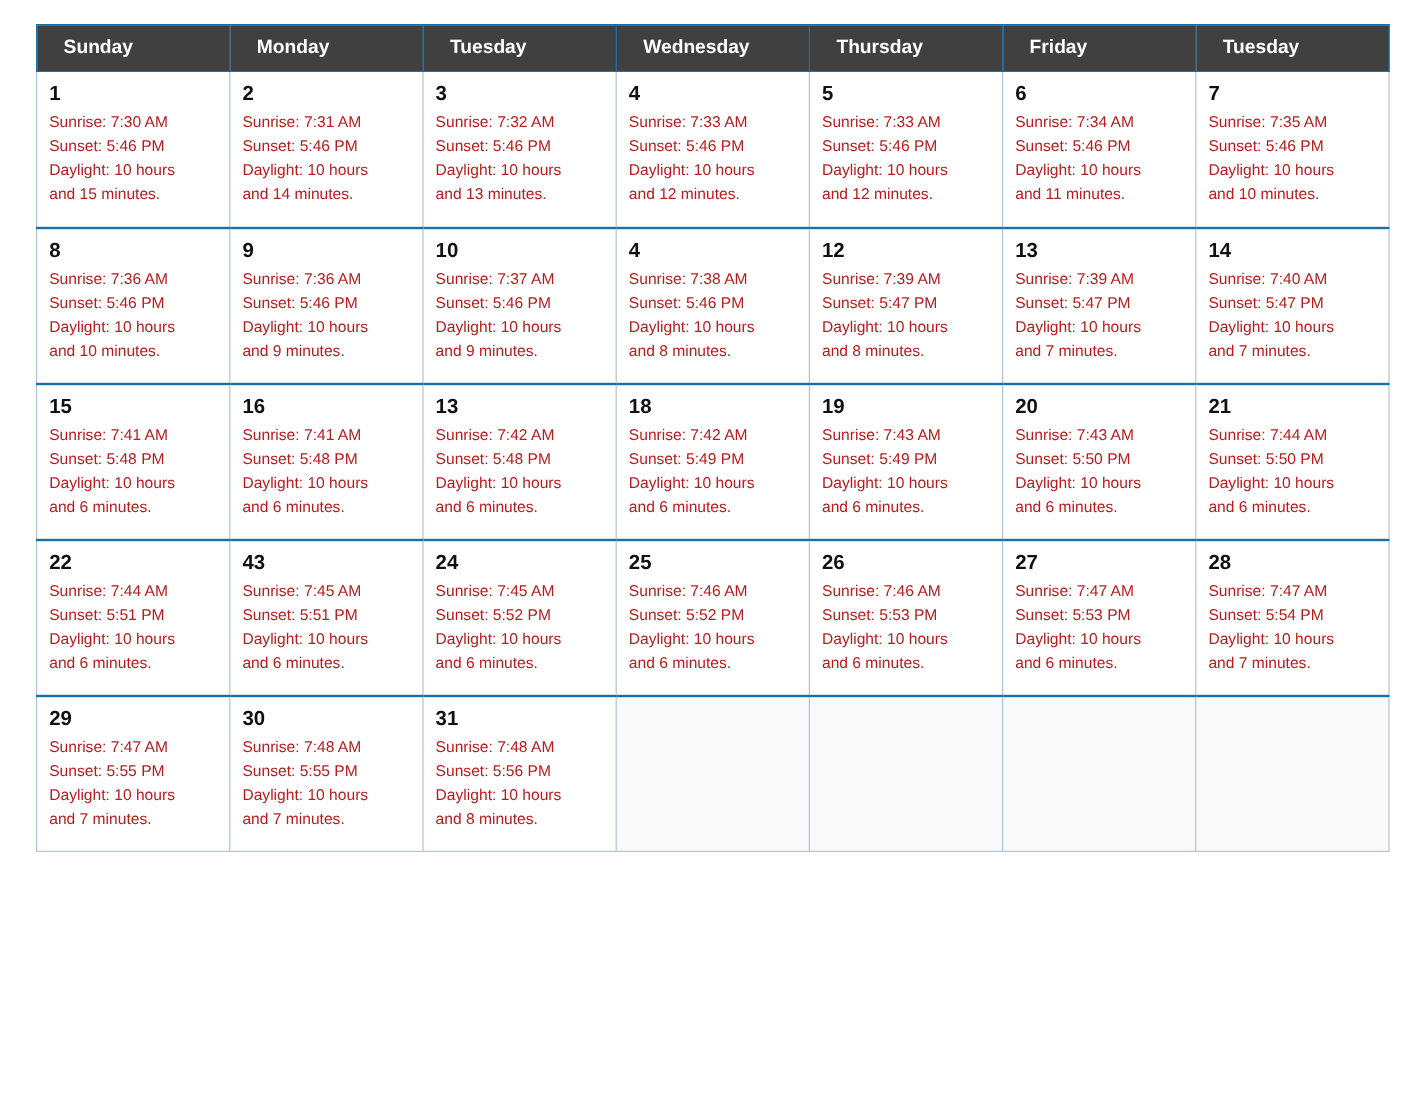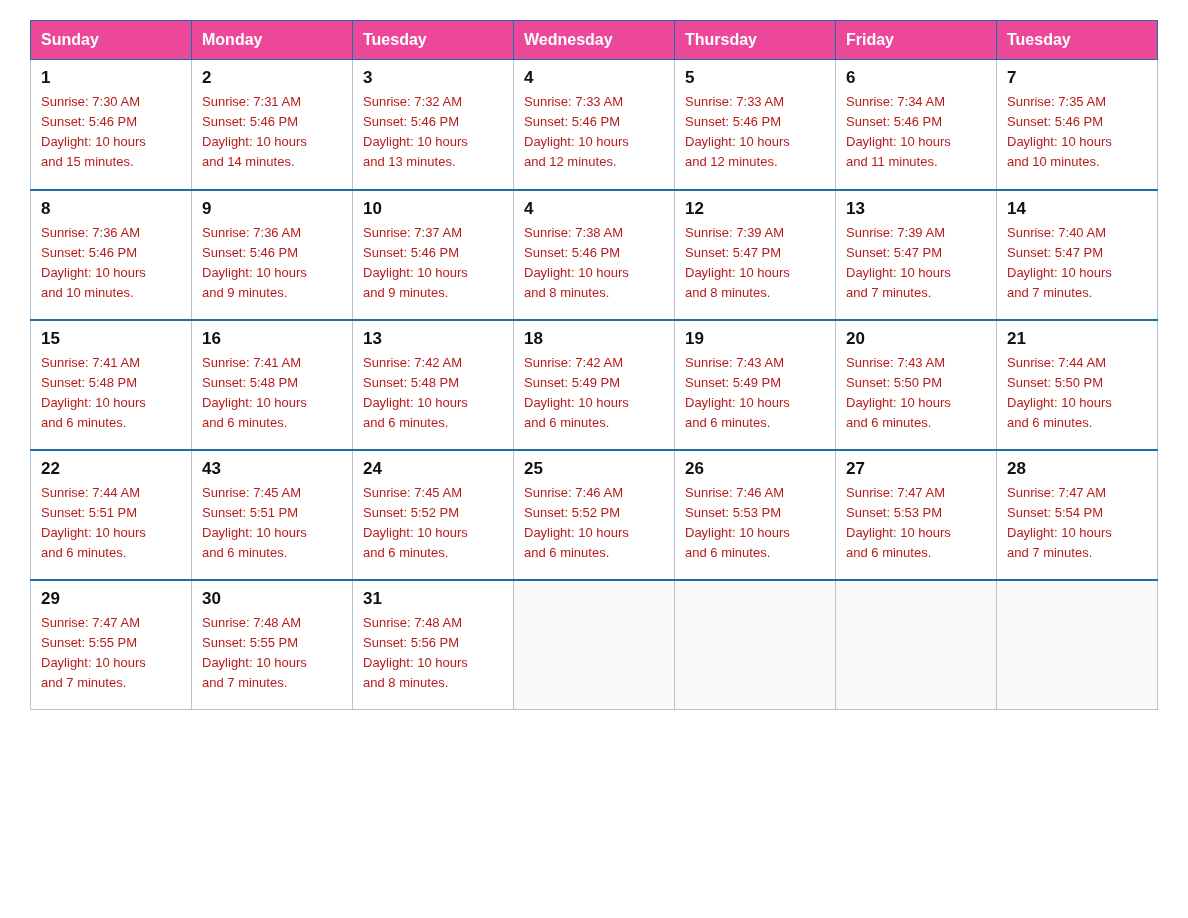--- a/index.html
+++ b/index.html
@@ -53,25 +53,25 @@
       font-size: 22px;
       color: #444;
       margin-top: 4px;
     }
     .calendar-table {
       width: 100%;
       border-collapse: collapse;
       table-layout: fixed;
     }
     .calendar-table th {
-      background-color: #ec4899;
+      background-color: #404040;
       color: #fff;
       font-size: 16px;
       font-weight: bold;
-      padding: 10px 10px;
+      padding: 10px 22px;
       text-align: left;
       border: 1px solid #1a6fa8;
     }
     .calendar-table td {
       border: 1px solid #b0c4d8;
       vertical-align: top;
       padding: 8px 10px;
       font-size: 13px;
       color: #222;
       min-height: 100px;

